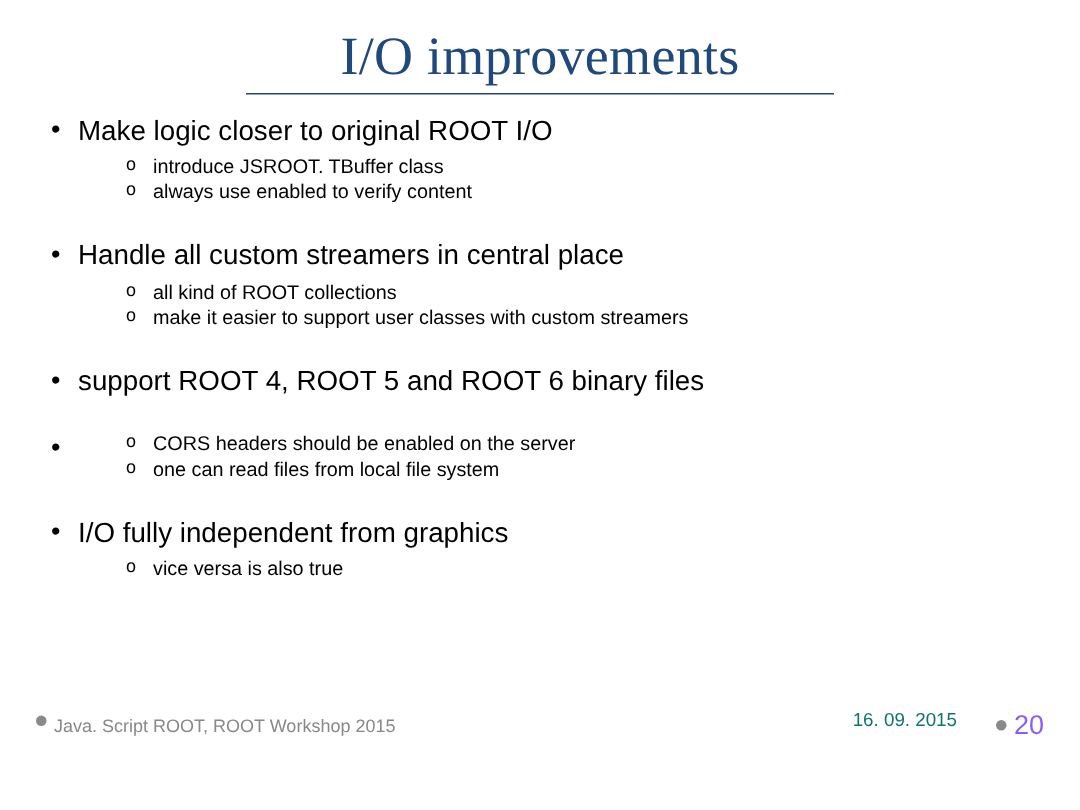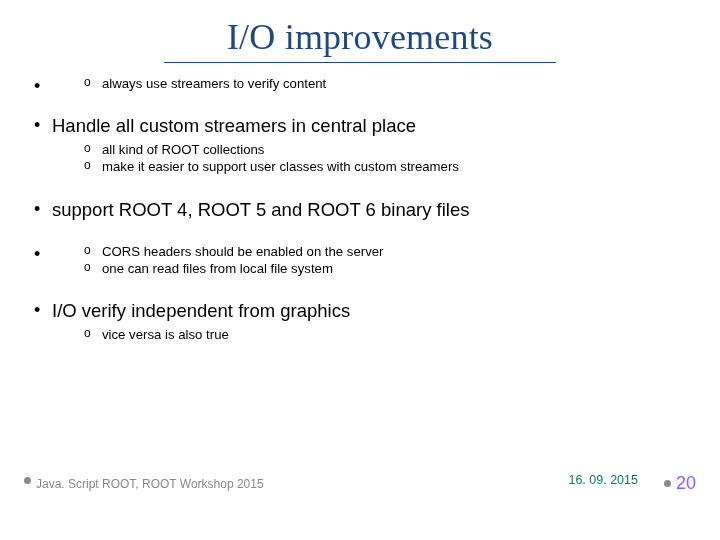--- a/index.html
+++ b/index.html
@@ -115,42 +115,44 @@
 </style>
 </head>
 <body>
 
 <div class="slide">
   <h1 class="title">I/O improvements</h1>
 
   <div class="content">
     <ul class="top">
       <li>
+        <span>Make logic closer to original ROOT I/O</span>
         <ul class="sub">
-          <li><span>always use streamers to verify content</span></li>
+          <li><span>introduce JSROOT. TBuffer class</span></li>
+          <li><span>always use enabled to verify content</span></li>
         </ul>
       </li>
       <li>
         <span>Handle all custom streamers in central place</span>
         <ul class="sub">
           <li><span>all kind of ROOT collections</span></li>
           <li><span>make it easier to support user classes with custom streamers</span></li>
         </ul>
       </li>
       <li>
         <span>support ROOT 4, ROOT 5 and ROOT 6 binary files</span>
       </li>
       <li>
         <ul class="sub">
           <li><span>CORS headers should be enabled on the server</span></li>
           <li><span>one can read files from local file system</span></li>
         </ul>
       </li>
       <li>
-        <span>I/O verify independent from graphics</span>
+        <span>I/O fully independent from graphics</span>
         <ul class="sub">
           <li><span>vice versa is also true</span></li>
         </ul>
       </li>
     </ul>
   </div>
 
   <div class="footer">
     <div class="left">
       <span class="dot"></span>

